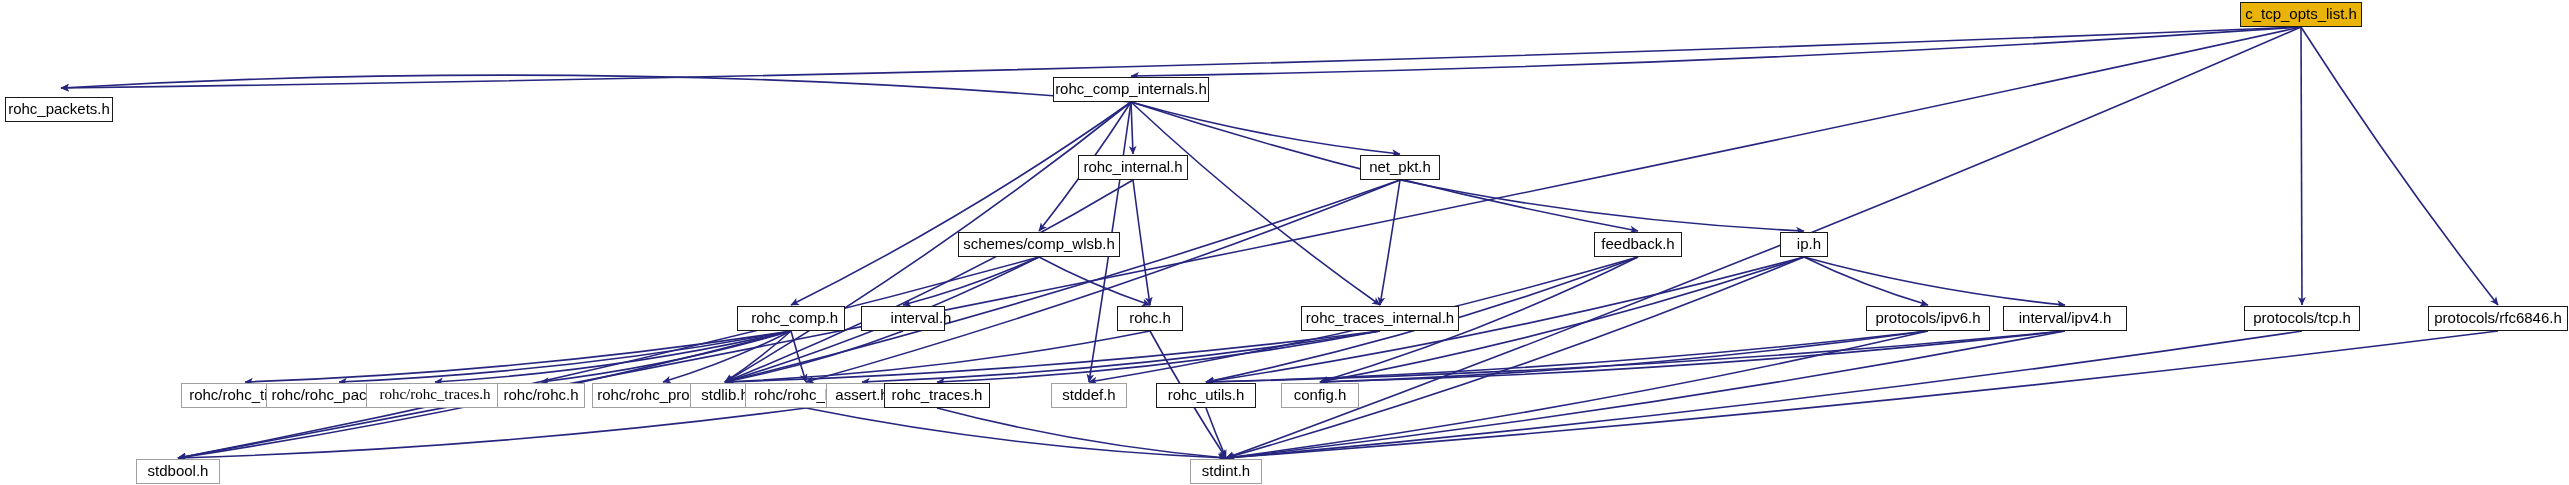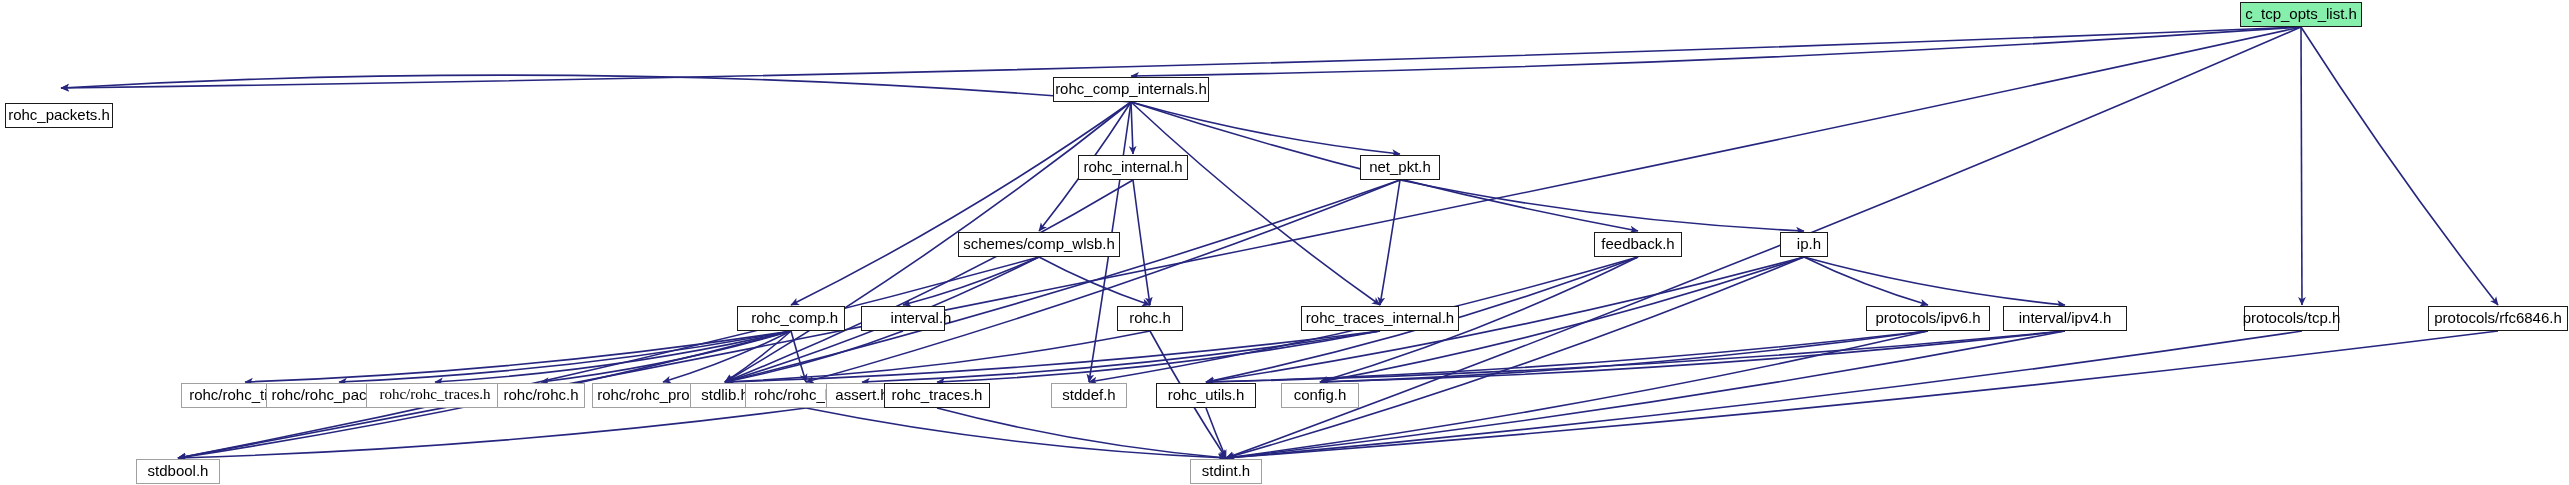--- a/index.html
+++ b/index.html
@@ -37,21 +37,21 @@
     line-height: 1;
     white-space: nowrap;
     padding: 0 6px;
     z-index: 5;
   }
   .node.dark {
     border: 1px solid #1a1a1a;
   }
   .node.root {
     border: 1px solid #1a1a1a;
-    background: #86efac;
+    background: #eab308;
   }
   .node-label {
     display: block;
     transform: translateY(-1px);
   }
 </style>
 </head>
 <body>
 
 <div id="canvas">
@@ -120,21 +120,21 @@
         <path d="M1206,408 Q1215.568,433.792 1226,458" marker-end="url(#ah)"></path>
         <path d="M937,408 Q1075.2576,444.4444 1226,458" marker-end="url(#ah)"></path>
         <path d="M806,408 Q500.4,448.4 178,458" marker-end="url(#ah)"></path>
         <path d="M806,408 Q1007.6,448.4 1226,458" marker-end="url(#ah)"></path>
       </g>
   </svg>
   <div id="nodes">
       <div class="node root" style="left: 2240px; top: 2px; width: 122px;">
         <span class="node-label">c_tcp_opts_list.h</span>
       </div>
-      <div class="node dark" style="left: 5px; top: 103px; width: 108px;">
+      <div class="node dark" style="left: 5px; top: 97px; width: 108px;">
         <span class="node-label">rohc_packets.h</span>
       </div>
       <div class="node dark" style="left: 1053px; top: 77px; width: 156px;">
         <span class="node-label">rohc_comp_internals.h</span>
       </div>
       <div class="node dark" style="left: 1078px; top: 155px; width: 110px;">
         <span class="node-label">rohc_internal.h</span>
       </div>
       <div class="node dark" style="left: 1360px; top: 155px; width: 80px;">
         <span class="node-label">net_pkt.h</span>
@@ -159,21 +159,21 @@
       </div>
       <div class="node dark" style="left: 1301px; top: 306px; width: 158px; align-items: center;">
         <span class="node-label">rohc_traces_internal.h</span>
       </div>
       <div class="node dark" style="left: 1866px; top: 306px; width: 124px;">
         <span class="node-label">protocols/ipv6.h</span>
       </div>
       <div class="node dark" style="left: 2003px; top: 306px; width: 124px;">
         <span class="node-label">interval/ipv4.h</span>
       </div>
-      <div class="node dark" style="left: 2244px; top: 306px; width: 95px;">
+      <div class="node dark" style="left: 2244px; top: 306px; width: 116px;">
         <span class="node-label">protocols/tcp.h</span>
       </div>
       <div class="node dark" style="left: 2428px; top: 306px; width: 140px;">
         <span class="node-label">protocols/rfc6846.h</span>
       </div>
       <div class="node" style="left: 181px; top: 383px; width: 128px;">
         <span class="node-label">rohc/rohc_time.h</span>
       </div>
       <div class="node" style="left: 266px; top: 383px; width: 146px;">
         <span class="node-label">rohc/rohc_packets.h</span>

